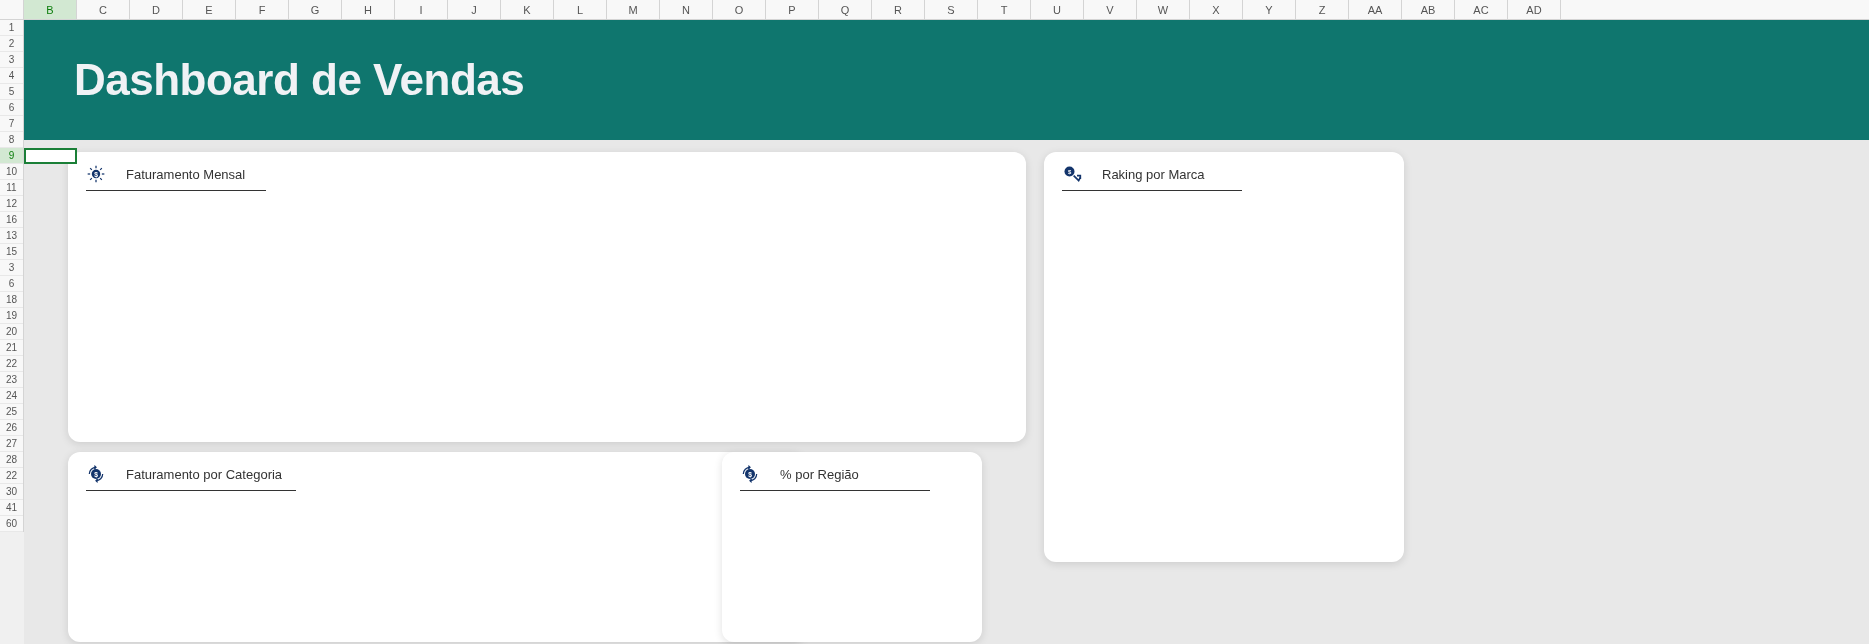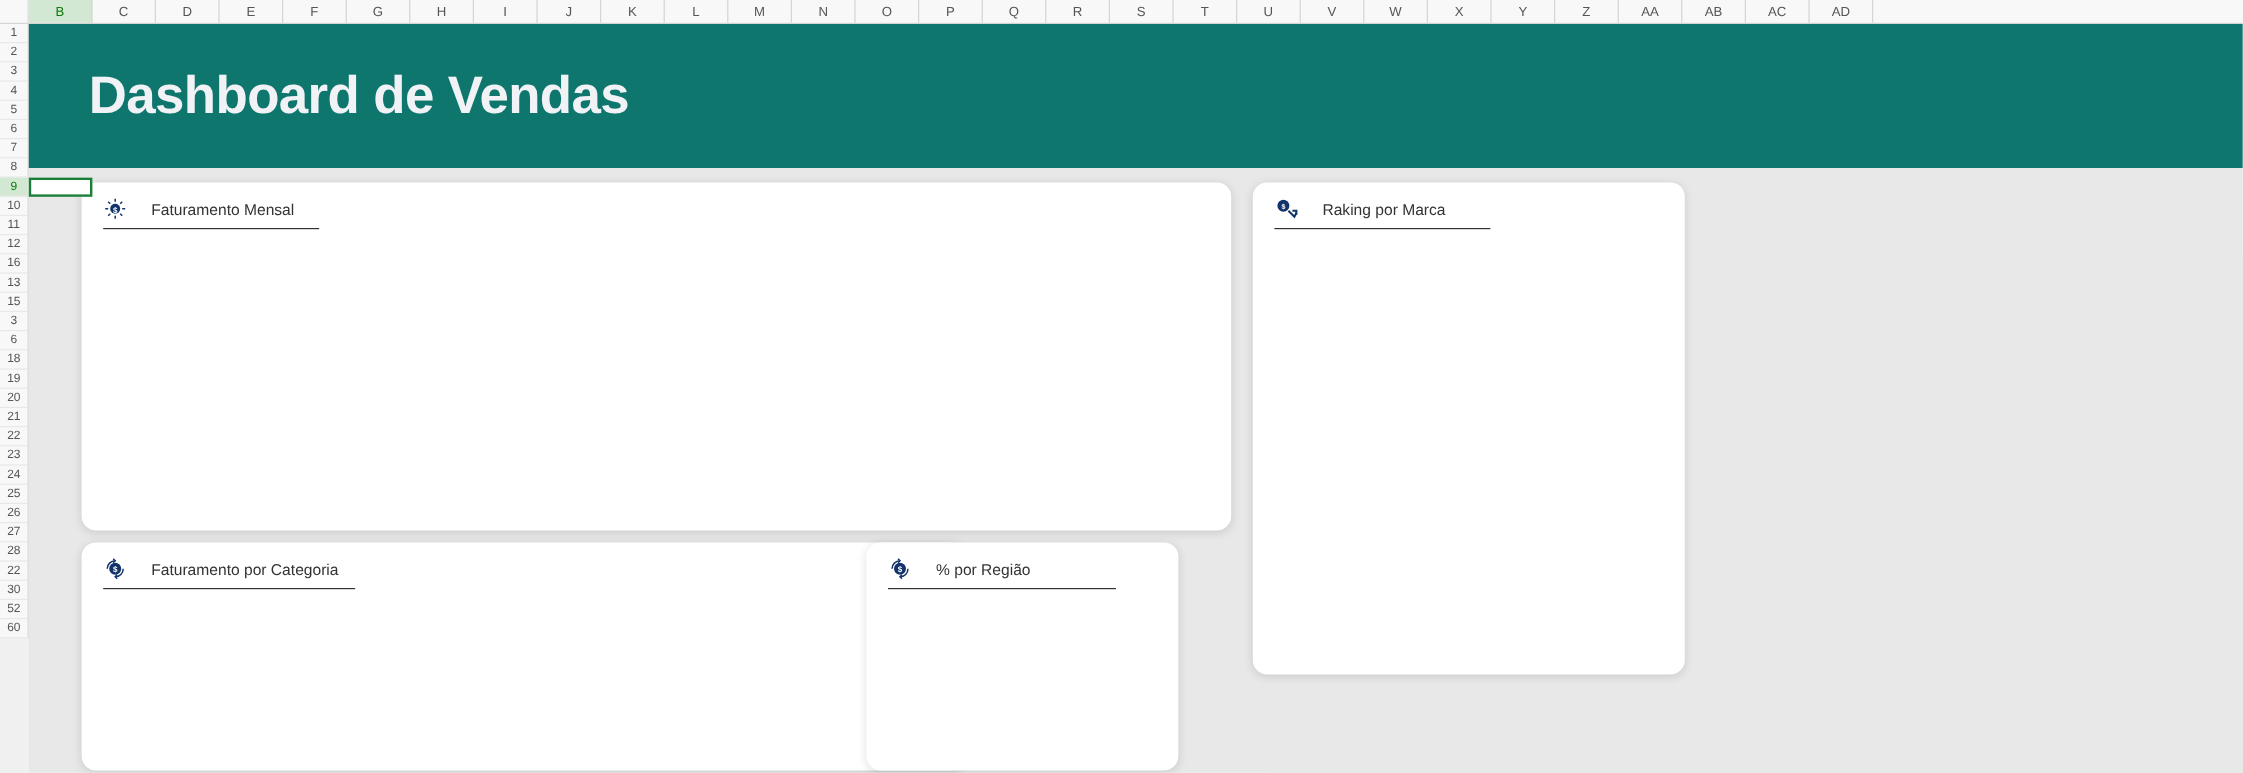--- a/index.html
+++ b/index.html
@@ -245,21 +245,21 @@
     <div class="row-header">21</div>
     <div class="row-header">22</div>
     <div class="row-header">23</div>
     <div class="row-header">24</div>
     <div class="row-header">25</div>
     <div class="row-header">26</div>
     <div class="row-header">27</div>
     <div class="row-header">28</div>
     <div class="row-header">22</div>
     <div class="row-header">30</div>
-    <div class="row-header">52</div>
+    <div class="row-header">41</div>
     <div class="row-header">60</div>
   </div>
 
 <div class="sheet-content">
 
   <div class="dashboard-header">
     <div class="dashboard-title">Dashboard de Vendas</div>
   </div>
 
   <div class="selected-cell"></div>

